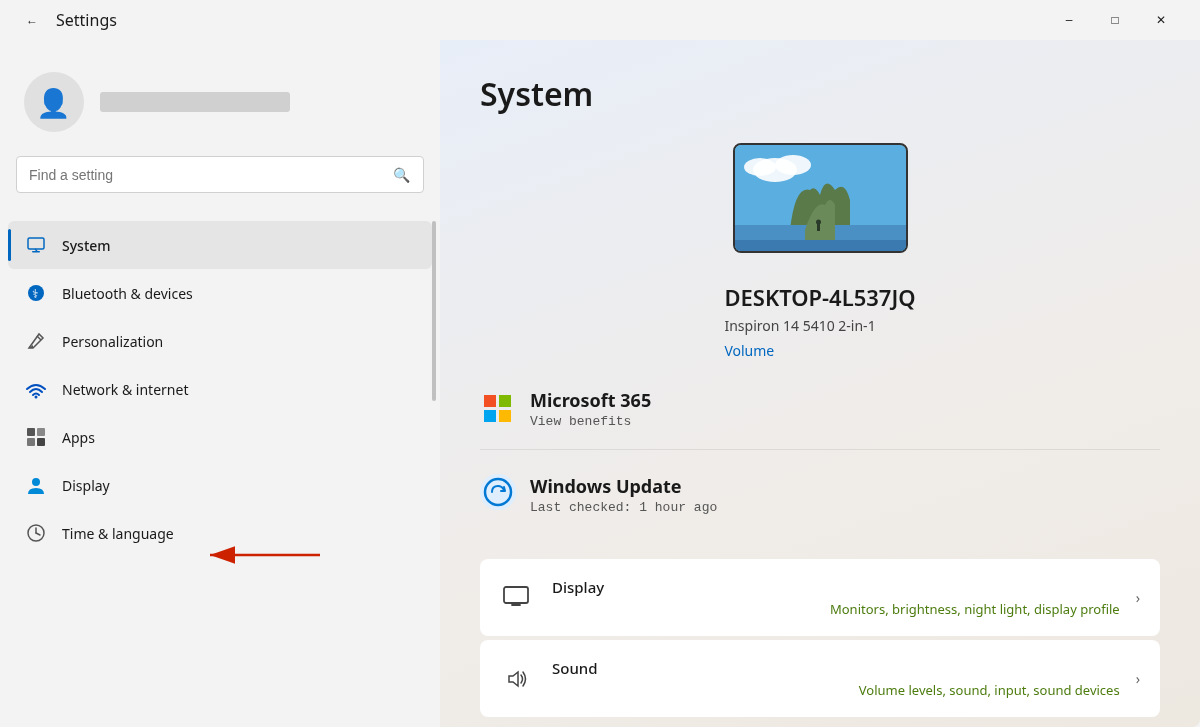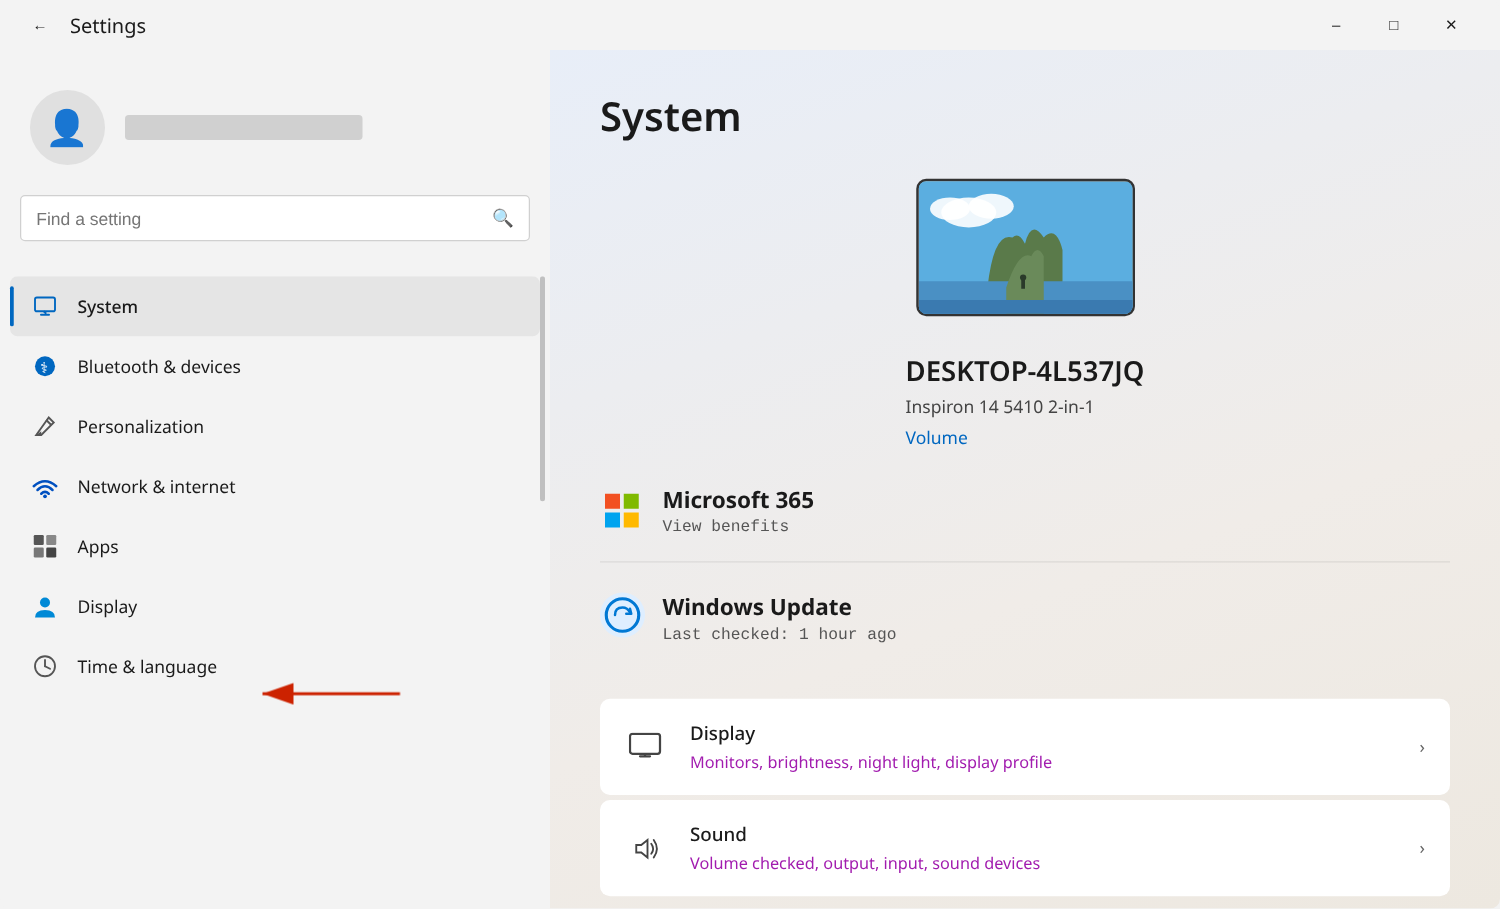--- a/index.html
+++ b/index.html
@@ -283,22 +283,23 @@
     .setting-card-text {
       flex: 1;
     }
     .setting-card-title {
       font-size: 15px;
       font-weight: 500;
       color: #1a1a1a;
     }
     .setting-card-sub {
       font-size: 13px;
-      color: #a21caf;
+      color: #4d7c0f;
       margin-top: 3px;
+      text-align: right;
     }
     .setting-card-chevron {
       font-size: 14px;
       color: #666;
     }
 
     
     .ms-logo {
       display: grid;
       grid-template-columns: 1fr 1fr;
@@ -518,21 +519,21 @@
       <div class="setting-card">
         <div class="setting-card-icon">
           <svg width="30" height="24" viewBox="0 0 30 24" fill="none">
             <path d="M6 9 L10 9 L15 5 L15 19 L10 15 L6 15 Z" stroke="#444" stroke-width="1.5" fill="none"></path>
             <path d="M18 8 Q21 12 18 16" stroke="#444" stroke-width="1.5" fill="none" stroke-linecap="round"></path>
             <path d="M20 5 Q25 12 20 19" stroke="#444" stroke-width="1.5" fill="none" stroke-linecap="round"></path>
           </svg>
         </div>
         <div class="setting-card-text">
           <div class="setting-card-title">Sound</div>
-          <div class="setting-card-sub">Volume checked, output, input, sound devices</div>
+          <div class="setting-card-sub">Volume levels, sound, input, sound devices</div>
         </div>
         <div class="setting-card-chevron">›</div>
       </div>
     </div>
   </div>
 </div>
 
 <div style="position:fixed;left:190px;top:530px;pointer-events:none;z-index:100;">
   <svg width="140" height="50" viewBox="0 0 140 50">
     <defs>

